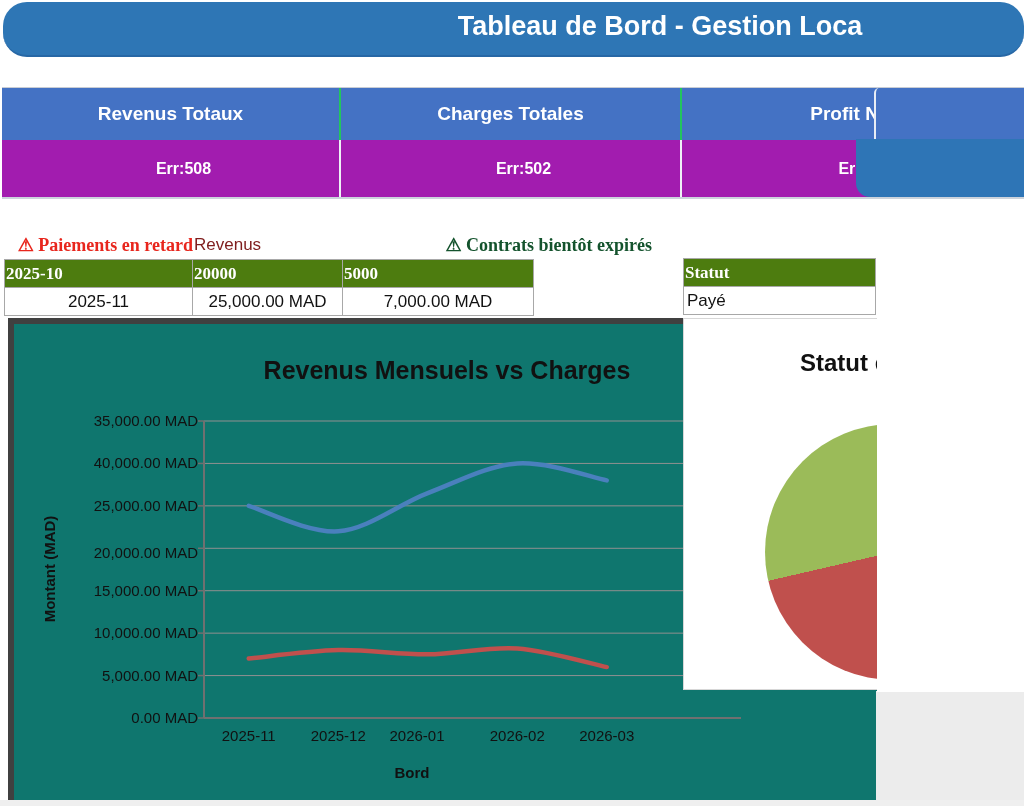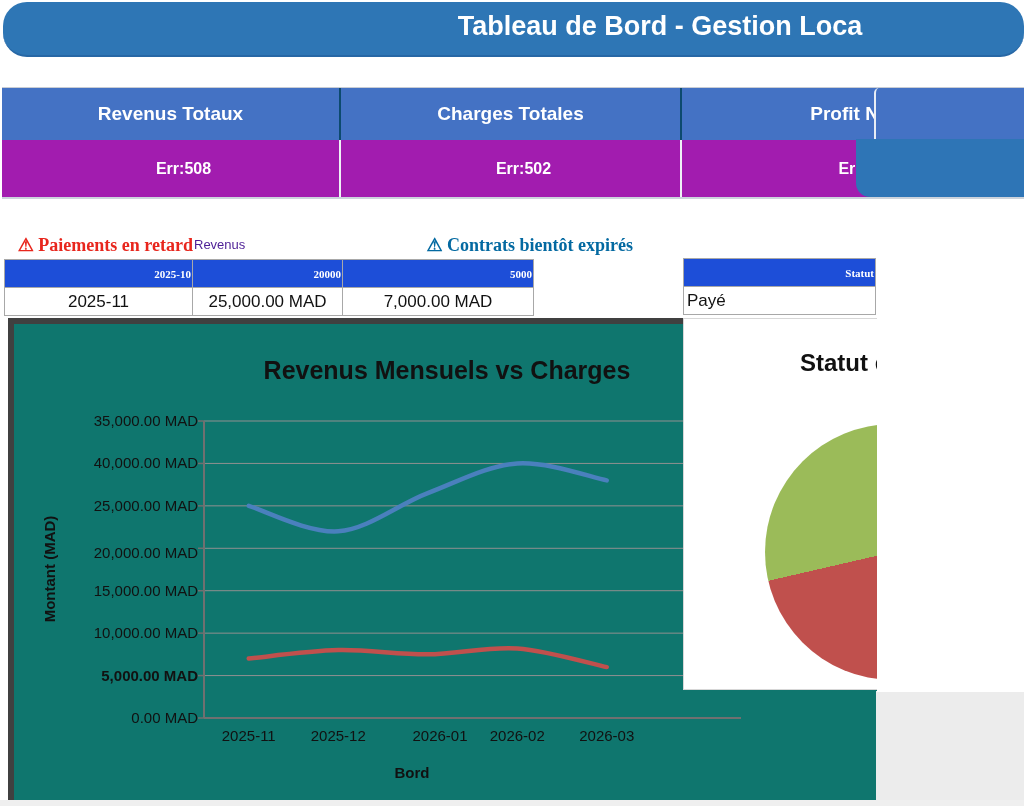--- a/index.html
+++ b/index.html
@@ -5,35 +5,35 @@
   html,body{margin:0;padding:0;}
   body{width:1024px;height:806px;background:#ffffff;font-family:"Liberation Sans","DejaVu Sans",sans-serif;overflow:hidden;position:relative;}
   .abs{position:absolute;}
   
   .banner{left:3px;top:2px;width:1021px;height:53px;background:#2e76b5;border-bottom:2px solid #2767a5;border-radius:24px;}
   .banner-text{position:absolute;left:240px;top:9px;width:834px;text-align:center;color:#ffffff;font-weight:bold;font-size:27px;white-space:nowrap;}
   
   .kpi-head{left:2px;top:87px;width:1022px;height:52px;display:flex;border-top:1px solid #c9cdd4;}
   .kpi-val{left:2px;top:140px;width:1022px;height:57px;display:flex;border-bottom:2px solid #ccd3dc;}
   .kpi-cell{box-sizing:border-box;display:flex;align-items:center;justify-content:center;color:#fff;font-weight:bold;white-space:nowrap;overflow:hidden;}
-  .kpi-head .kpi-cell{background:#4472c4;font-size:19px;border-right:2px solid #0c4a6e;}
+  .kpi-head .kpi-cell{background:#4472c4;font-size:19px;border-right:2px solid #22c55e;}
   .kpi-val .kpi-cell{background:#a21caf;font-size:16px;border-right:2px solid #eef1f6;padding-left:26px;}
   .kc1{width:339px;} .kc2{width:341px;} .kc3{flex:1;border-right:none!important;}
   
   .ovl-top{left:874px;top:88px;width:150px;height:51px;background:#4472c4;border-left:2px solid #e8edf5;border-radius:5px 0 0 0;}
   .ovl-bot{left:856px;top:139px;width:168px;height:58px;background:#2e75b6;border-radius:0 0 0 14px;}
   
   .alert{top:233px;height:24px;font-family:"Liberation Serif","DejaVu Serif",serif;font-weight:bold;font-size:18px;white-space:nowrap;overflow:hidden;line-height:24px;text-align:right;}
   .alert-red{left:8px;width:185px;color:#e8261d;}
-  .revenus-lbl{left:194px;top:233px;height:24px;line-height:24px;font-size:13px;color:#4c1d95;white-space:nowrap;}
-  .alert-orange{left:333px;width:300px;color:#0369a1;}
+  .revenus-lbl{left:194px;top:233px;height:24px;line-height:24px;font-size:17px;color:#7f1d1d;white-space:nowrap;}
+  .alert-orange{left:352px;width:300px;color:#14532d;}
   
   .mtab{border-collapse:collapse;table-layout:fixed;}
   .mtab td{box-sizing:border-box;border:1px solid #a8a8a8;overflow:hidden;white-space:nowrap;}
-  .mtab .hd{background:#1d4ed8;color:#ffffff;font-family:"Liberation Serif","DejaVu Serif",serif;font-weight:bold;font-size:11px;text-align:right;}
+  .mtab .hd{background:#4d7c0f;color:#ffffff;font-family:"Liberation Serif","DejaVu Serif",serif;font-weight:bold;font-size:17px;text-align:left;}
   .mtab .dt{background:#ffffff;color:#111;font-size:17px;text-align:center;}
   .left-table{left:4px;top:259px;}
   .statut-table{left:683px;top:258px;}
   .statut-table .dt{text-align:left;padding-left:3px;}
   
   .line-panel{left:8px;top:318px;width:866px;height:481px;background:#0f766e;border:6px solid #404040;}
   .lc-title{position:absolute;left:0;top:32px;width:100%;text-align:center;font-weight:bold;font-size:25px;color:#111;}
   .y-axis-title{position:absolute;left:-63px;top:235px;width:200px;height:20px;text-align:center;transform:rotate(-90deg);font-weight:bold;font-size:15px;color:#111;}
   .ytick{position:absolute;left:0;width:184px;text-align:right;font-size:15px;color:#111;height:18px;line-height:18px;}
   .xtick{position:absolute;top:403px;width:90px;text-align:center;font-size:15px;color:#111;}
@@ -103,21 +103,21 @@
 <div class="abs line-panel">
   <div class="lc-title">Revenus Mensuels vs Charges</div>
   <div class="y-axis-title">Montant (MAD)</div>
   <div id="yticks">
       <div class="ytick" style="top: 88px;">35,000.00 MAD</div>
       <div class="ytick" style="top: 130.429px;">40,000.00 MAD</div>
       <div class="ytick" style="top: 172.857px;">25,000.00 MAD</div>
       <div class="ytick" style="top: 220px;">20,000.00 MAD</div>
       <div class="ytick" style="top: 257.714px;">15,000.00 MAD</div>
       <div class="ytick" style="top: 300.143px;">10,000.00 MAD</div>
-      <div class="ytick" style="top: 342.571px; font-weight: bold;">5,000.00 MAD</div>
+      <div class="ytick" style="top: 342.571px;">5,000.00 MAD</div>
       <div class="ytick" style="top: 385px;">0.00 MAD</div>
     </div>
   <svg id="line-plot" width="537" height="297">
       <line x1="0" y1="0" x2="537" y2="0" stroke="#909090" stroke-width="1"></line>
       <line x1="-6" y1="0" x2="0" y2="0" stroke="#707070" stroke-width="1.5"></line>
       <line x1="0" y1="42.42857142857143" x2="537" y2="42.42857142857143" stroke="#909090" stroke-width="1"></line>
       <line x1="-6" y1="42.42857142857143" x2="0" y2="42.42857142857143" stroke="#707070" stroke-width="1.5"></line>
       <line x1="0" y1="84.85714285714286" x2="537" y2="84.85714285714286" stroke="#909090" stroke-width="1"></line>
       <line x1="-6" y1="84.85714285714286" x2="0" y2="84.85714285714286" stroke="#707070" stroke-width="1.5"></line>
       <line x1="0" y1="127.28571428571429" x2="537" y2="127.28571428571429" stroke="#909090" stroke-width="1"></line>
@@ -131,21 +131,21 @@
       <line x1="0" y1="297" x2="537" y2="297" stroke="#909090" stroke-width="1"></line>
       <line x1="-6" y1="297" x2="0" y2="297" stroke="#707070" stroke-width="1.5"></line>
       <line x1="0" y1="0" x2="0" y2="297" stroke="#707070" stroke-width="2"></line>
       <line x1="0" y1="297" x2="537" y2="297" stroke="#707070" stroke-width="2"></line>
       <path d="M 44.75,84.85714285714285 C 59.666666666666664,89.1 104.41666666666667,112.43571428571428 134.25,110.31428571428572 C 164.08333333333334,108.19285714285715 193.91666666666666,83.44285714285715 223.75,72.12857142857143 C 253.58333333333334,60.814285714285724 283.4166666666667,44.55000000000002 313.25,42.428571428571445 C 343.0833333333333,40.30714285714287 387.8333333333333,56.57142857142856 402.75,59.399999999999984" fill="none" stroke="#4a80bd" stroke-width="4.5" stroke-linecap="round" stroke-linejoin="round"></path>
       <path d="M 44.75,237.60000000000002 C 59.666666666666664,236.1857142857143 104.41666666666667,229.82142857142858 134.25,229.11428571428573 C 164.08333333333334,228.40714285714287 193.91666666666666,233.64000000000001 223.75,233.35714285714286 C 253.58333333333334,233.0742857142857 283.4166666666667,225.29571428571427 313.25,227.41714285714284 C 343.0833333333333,229.5385714285714 387.8333333333333,242.97428571428568 402.75,246.08571428571426" fill="none" stroke="#c0504d" stroke-width="4.5" stroke-linecap="round" stroke-linejoin="round"></path>
     </svg>
   <div id="xticks">
       <div class="xtick" style="left: 189.75px;">2025-11</div>
       <div class="xtick" style="left: 279.25px;">2025-12</div>
-      <div class="xtick" style="left: 381px;">2026-01</div>
+      <div class="xtick" style="left: 358px;">2026-01</div>
       <div class="xtick" style="left: 458.25px;">2026-02</div>
       <div class="xtick" style="left: 547.75px;">2026-03</div>
     </div>
   <div class="x-axis-title">Bord</div>
 </div>
 
 <div class="abs pie-panel">
   <div class="pie-title">Statut des Paiements</div>
   <div class="pie-circle" id="pie-circle" style="background: conic-gradient(rgb(155, 187, 89) 0deg, rgb(155, 187, 89) 180deg, rgb(192, 80, 77) 180deg, rgb(192, 80, 77) 257deg, rgb(155, 187, 89) 257deg, rgb(155, 187, 89) 360deg);"></div>
   <div class="pie-cover"></div>

